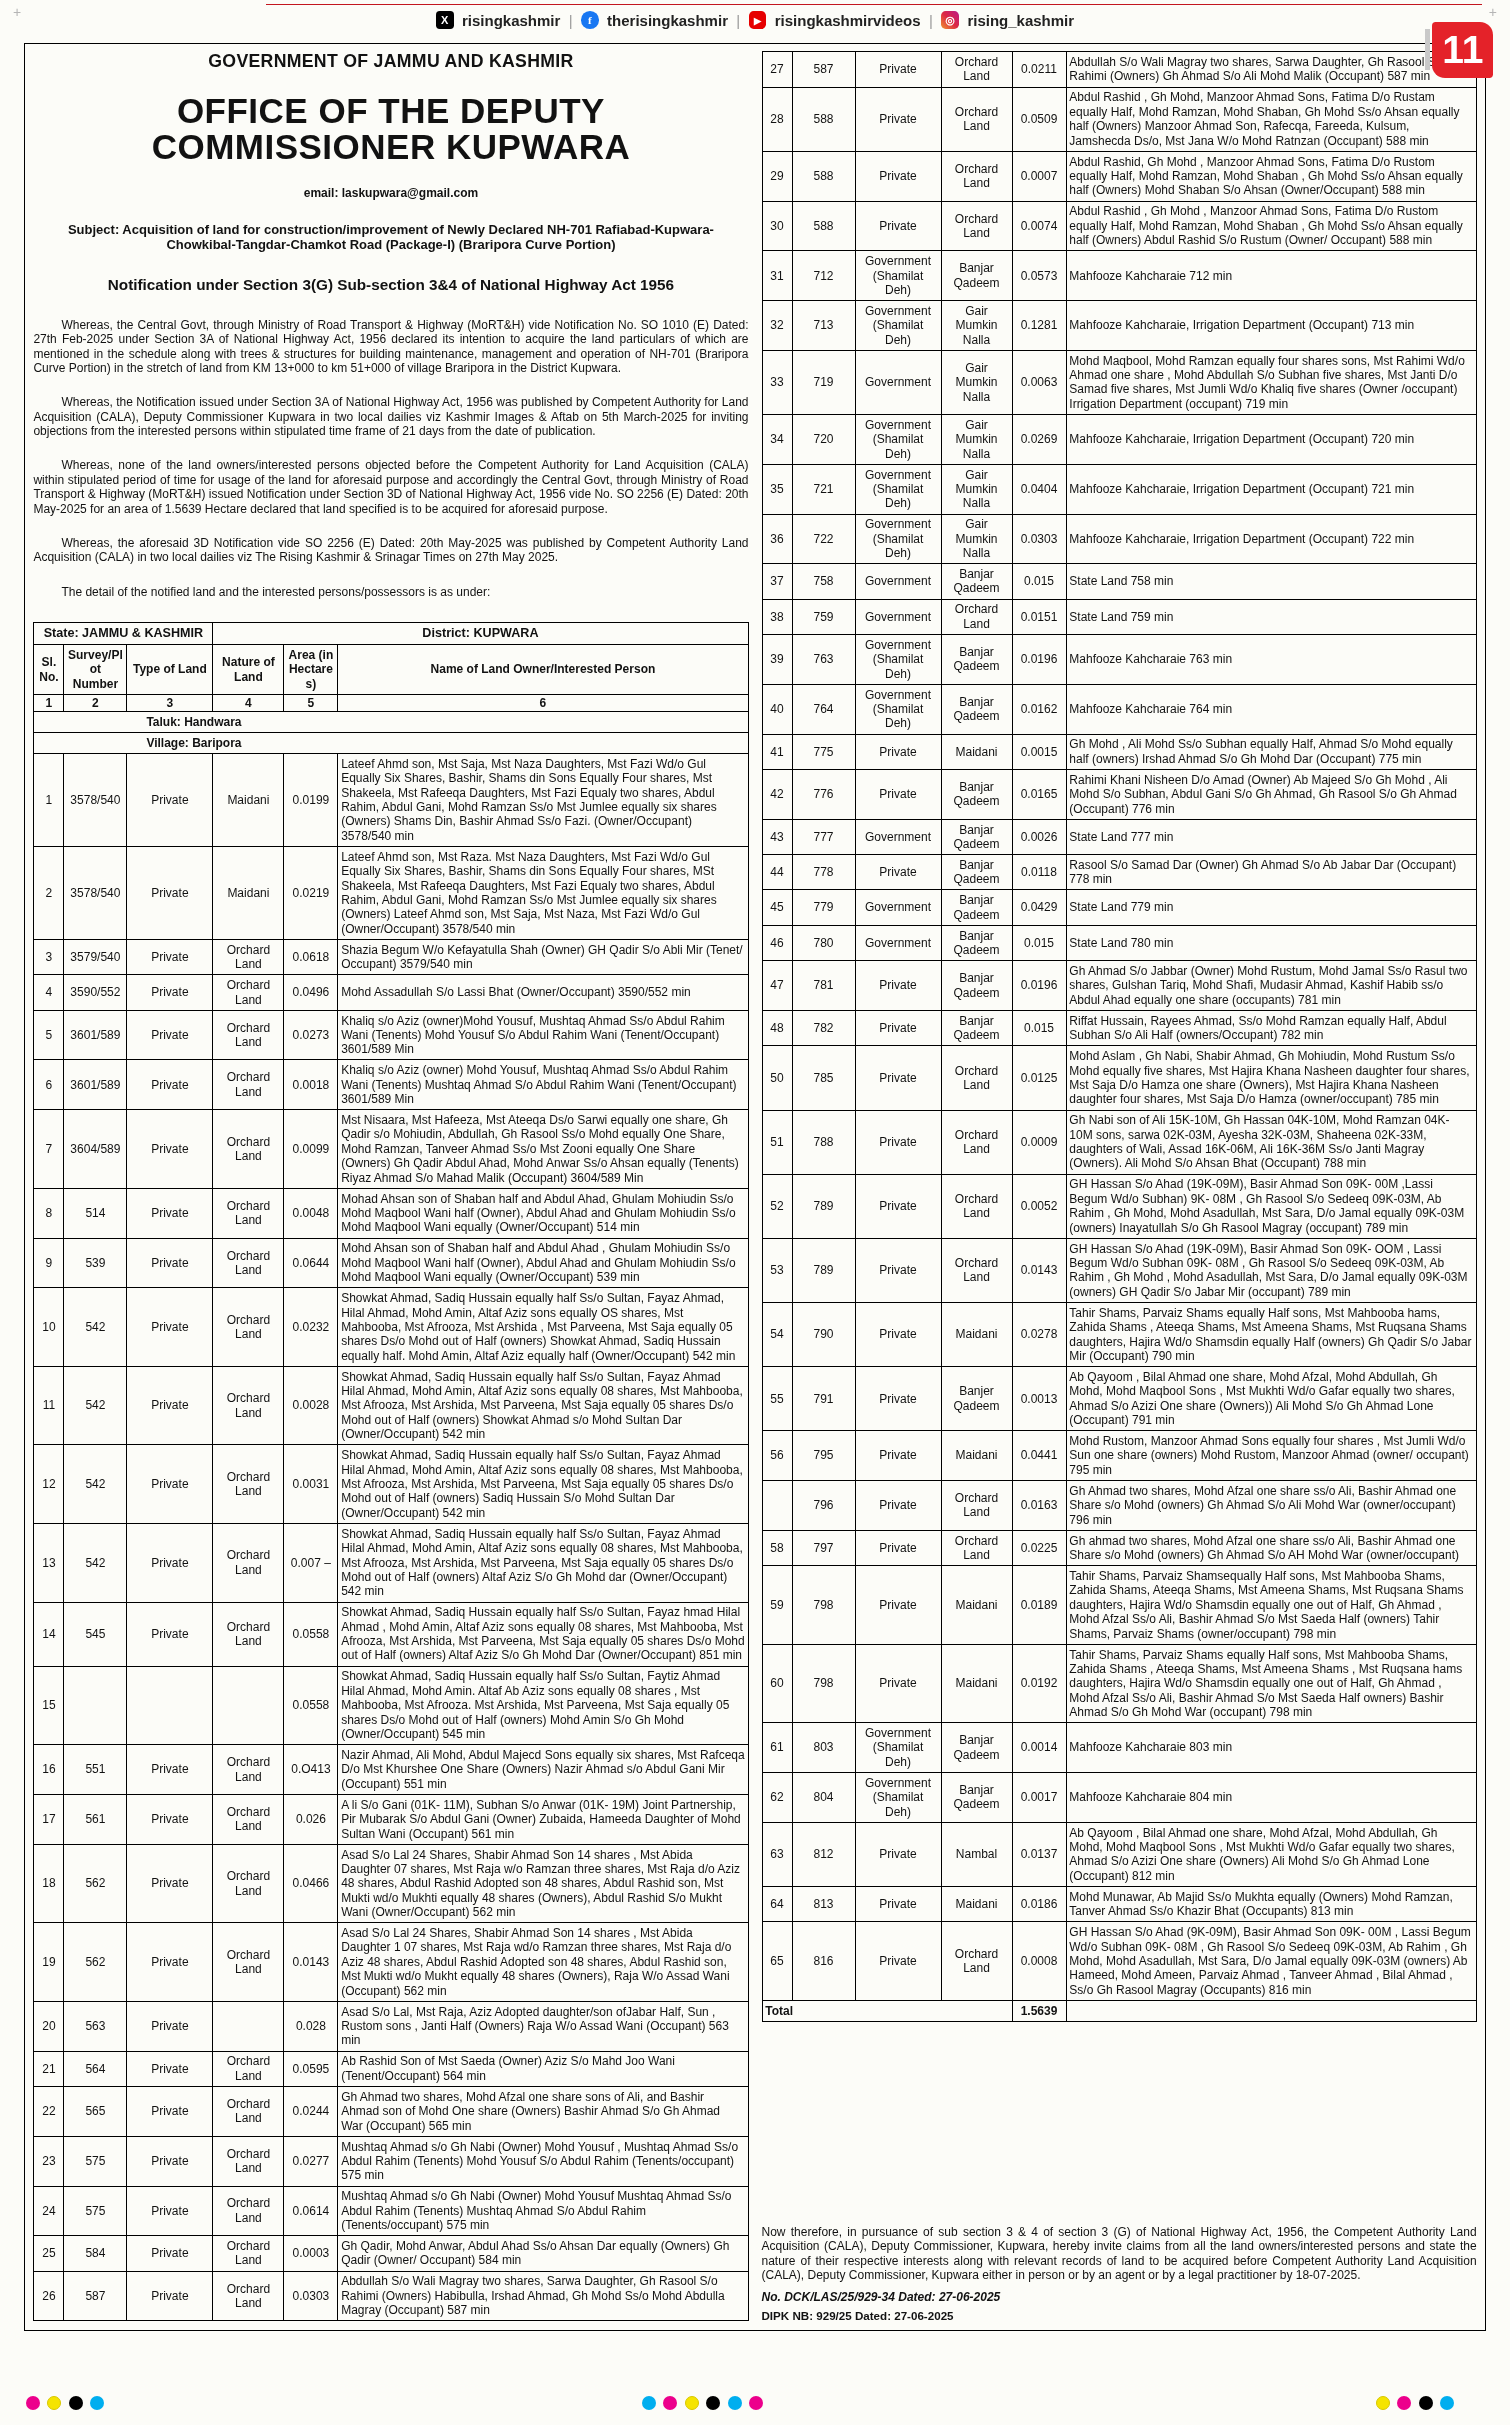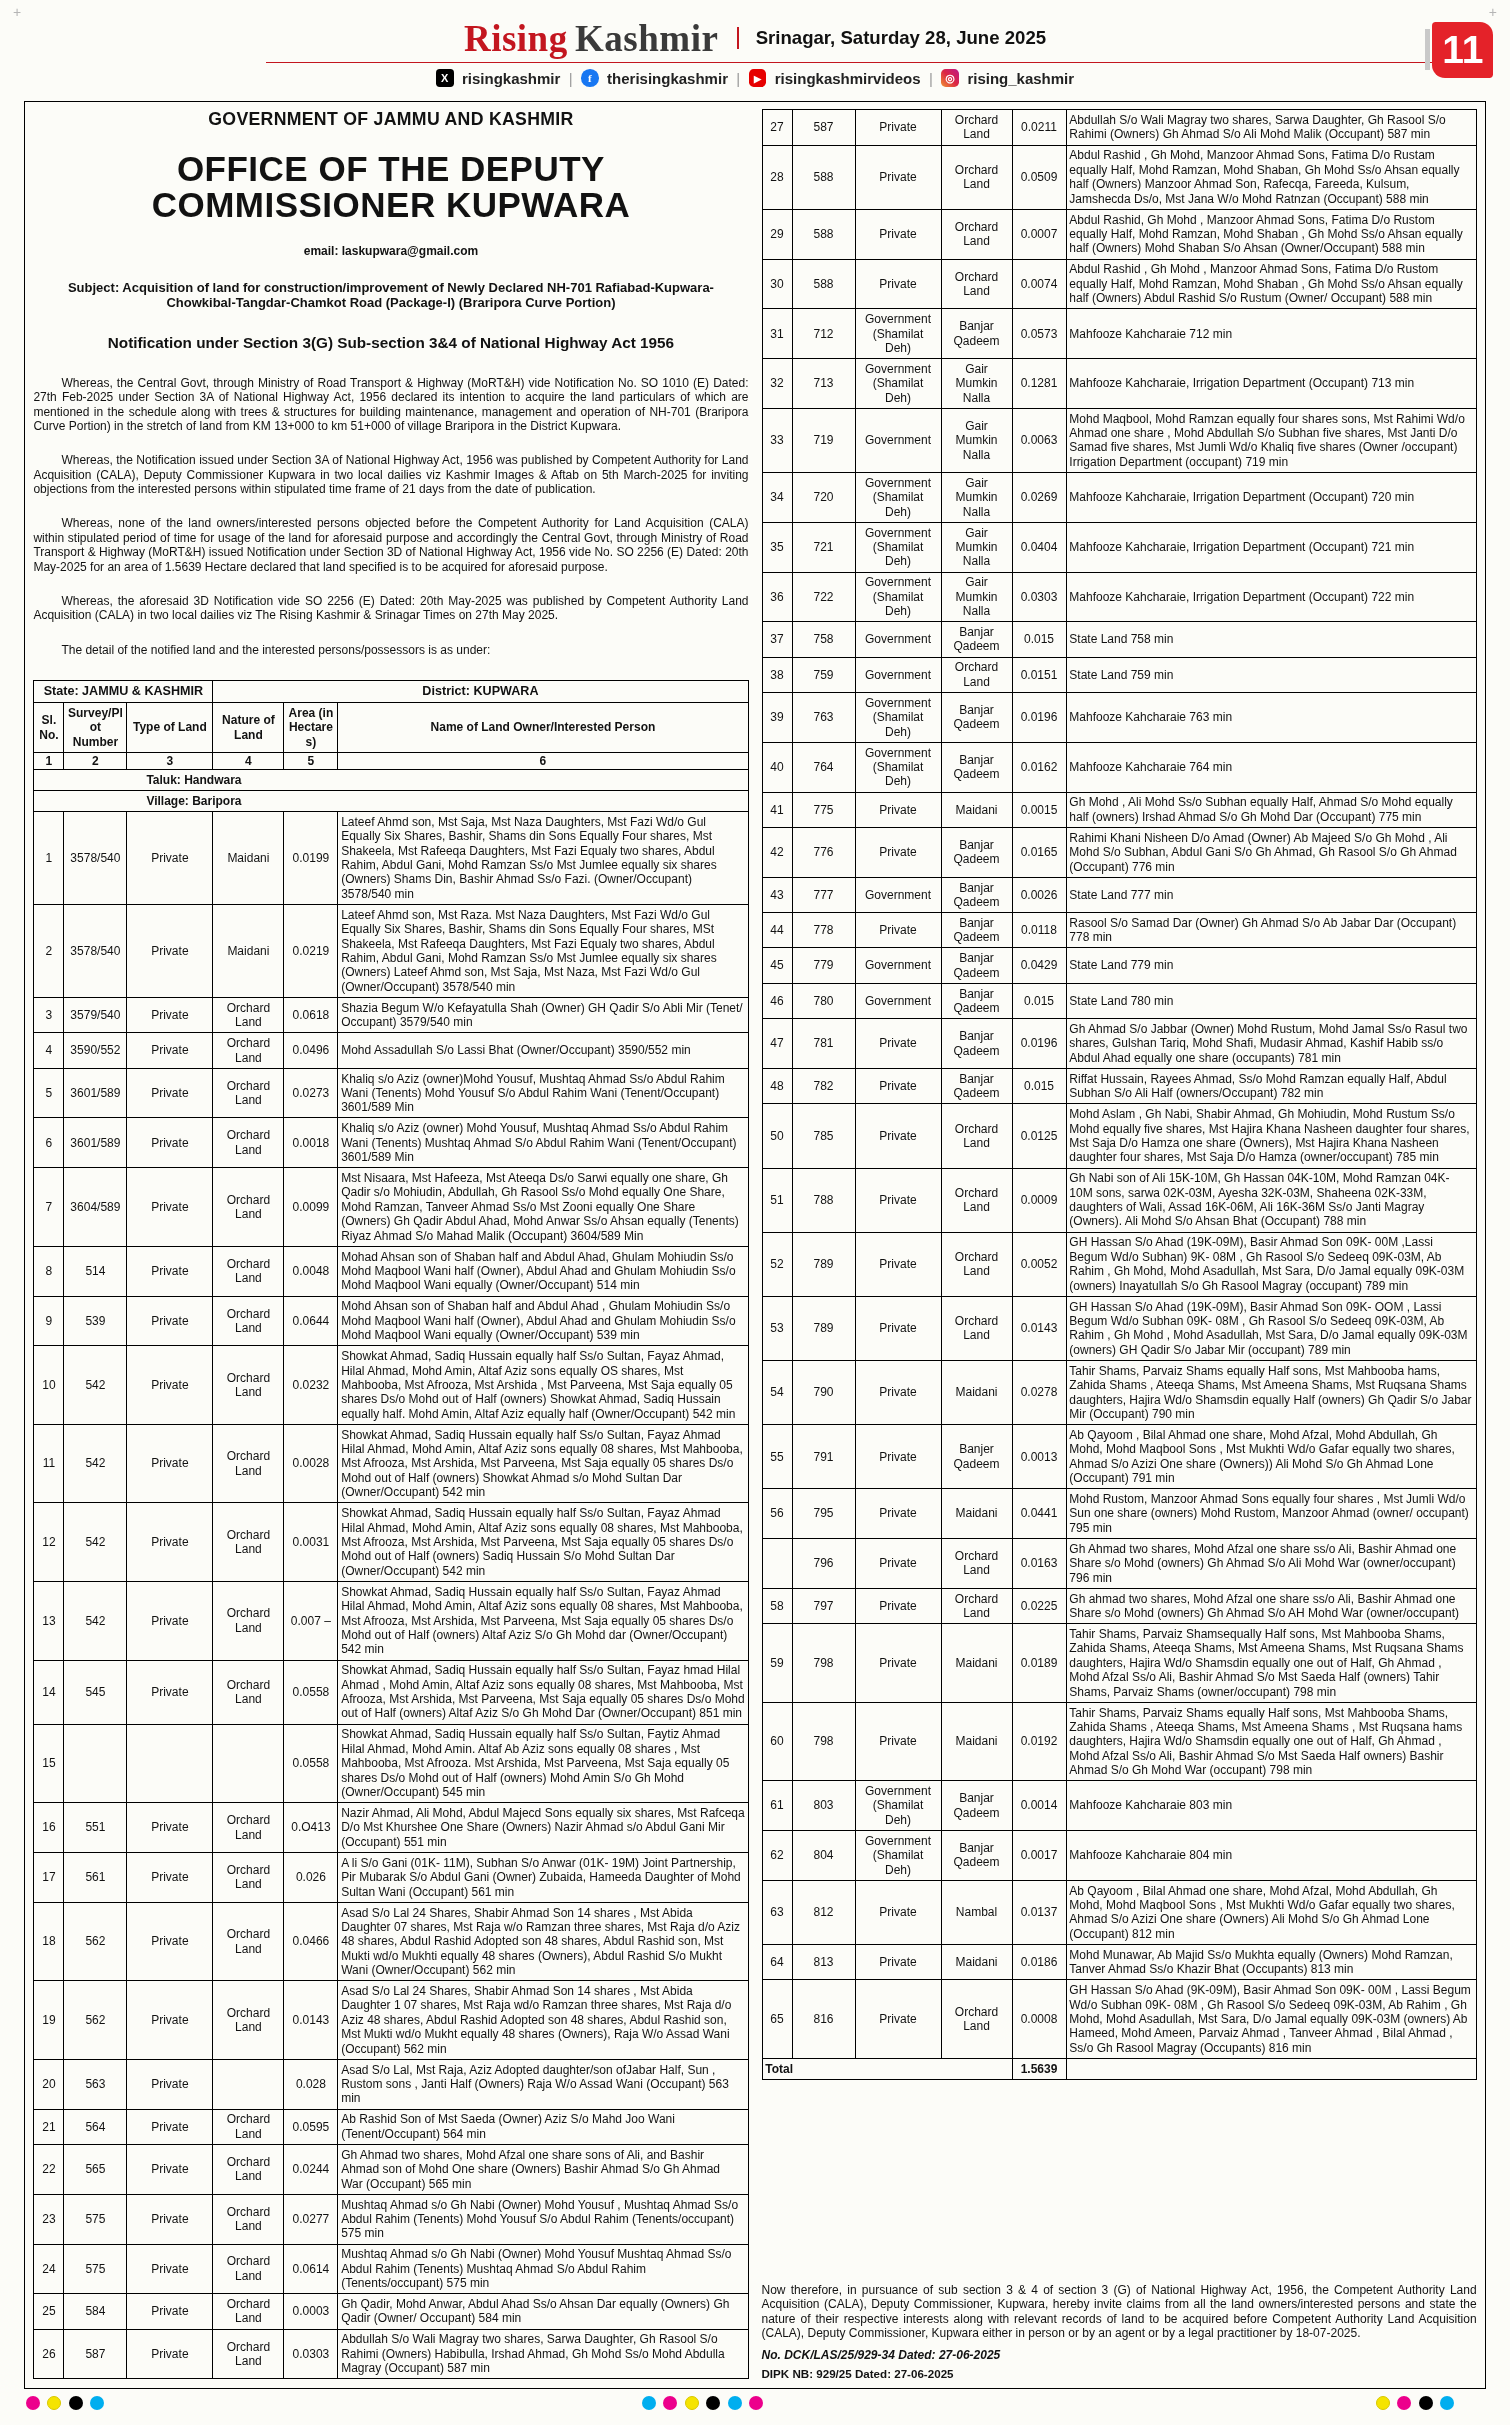--- a/index.html
+++ b/index.html
@@ -83,26 +83,20 @@
 </style>
 </head>
 <body>
 
 <div class="page">
 
   <div class="crop-mark cm-left">+</div>
   <div class="crop-mark cm-right">+</div>
 
   <header>
-    <div class="masthead">
-      <div class="brand">
-        <span class="b-red">Rising</span><span class="b-dark">Kashmir</span>
-      </div>
-      <div class="mast-date">Srinagar, Saturday 28, June 2025</div>
-    </div>
     <div class="red-rule"></div>
     <div class="social">
       <span class="s-icon ic-x">X</span>
       <span>risingkashmir</span>
       <span class="s-sep">|</span>
       <span class="s-icon ic-fb">f</span>
       <span>therisingkashmir</span>
       <span class="s-sep">|</span>
       <span class="s-icon ic-yt">▶</span>
       <span>risingkashmirvideos</span>

